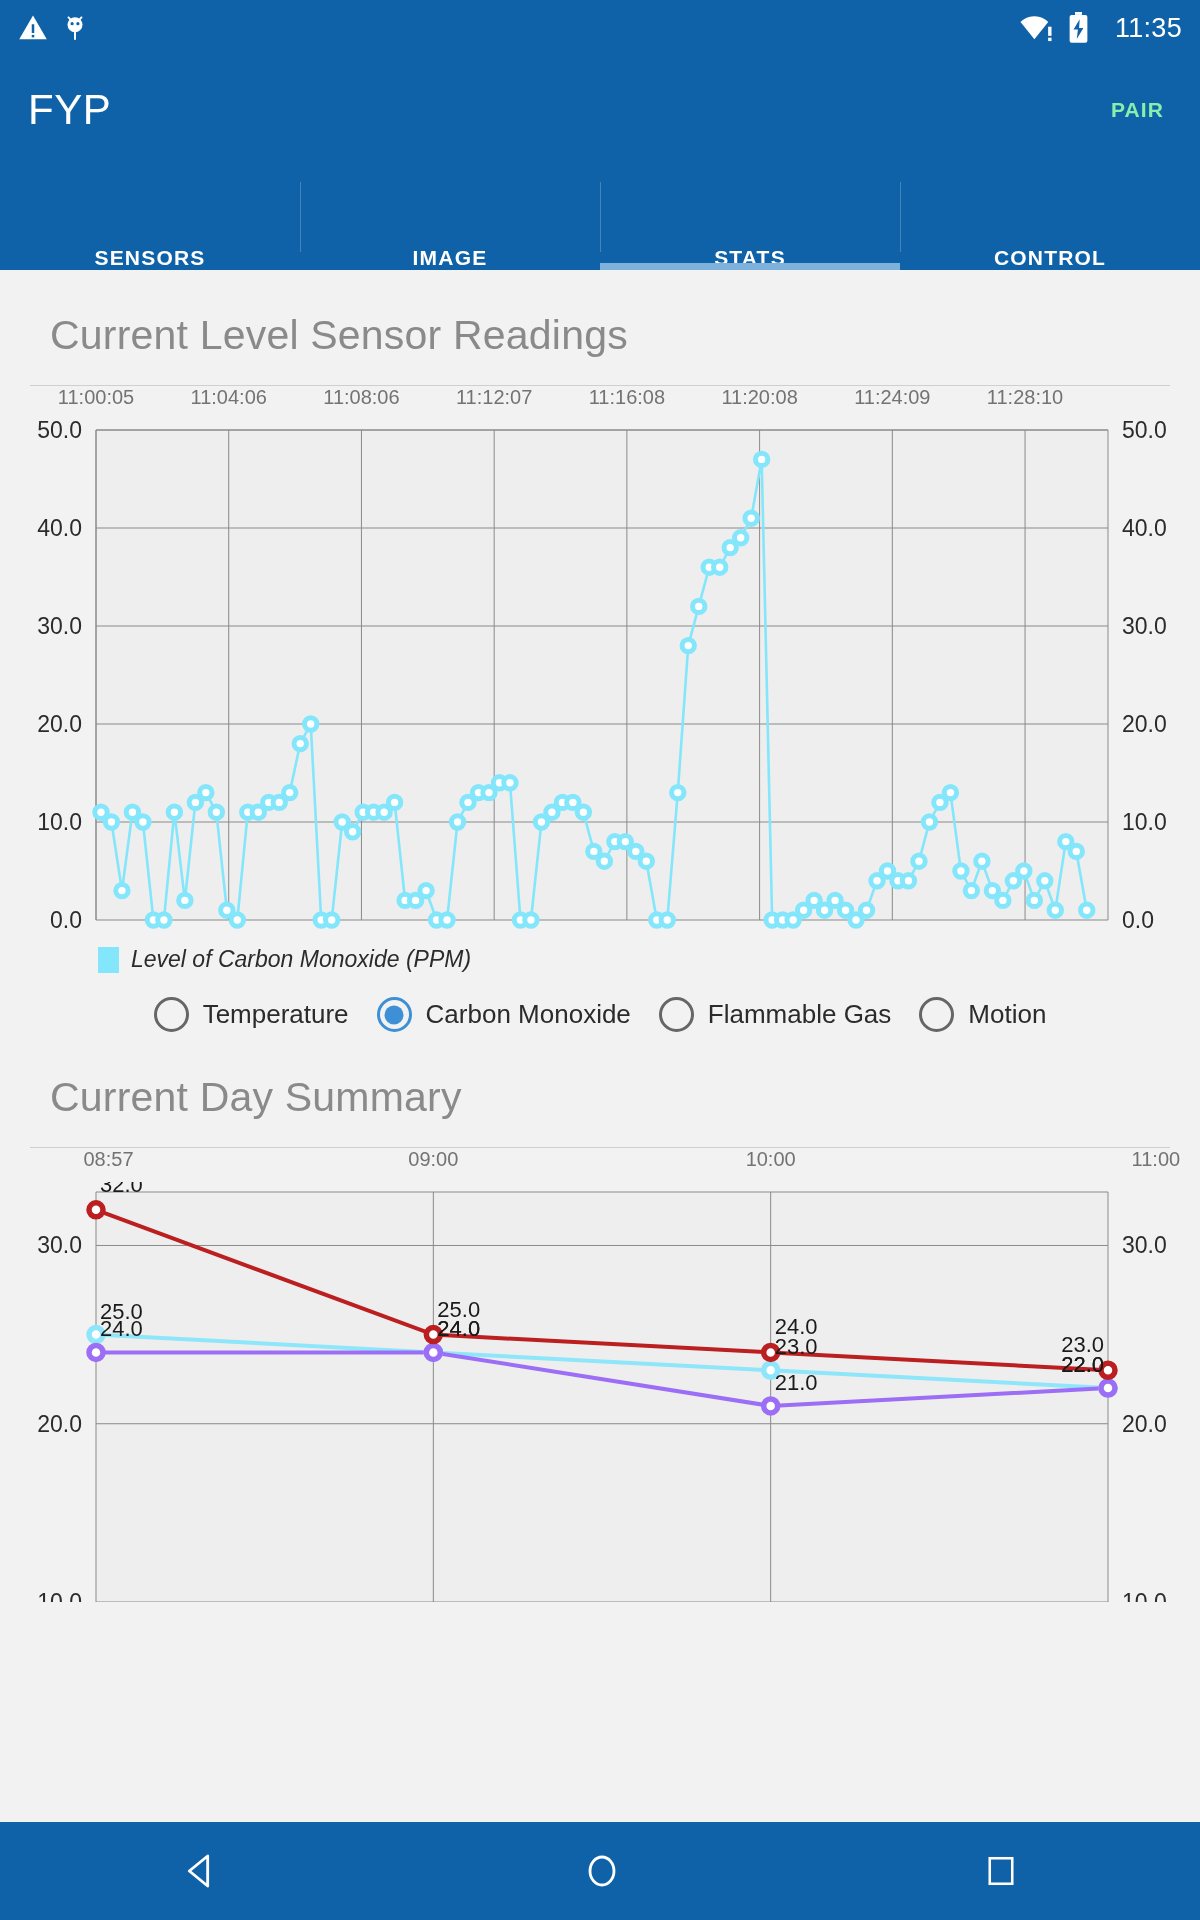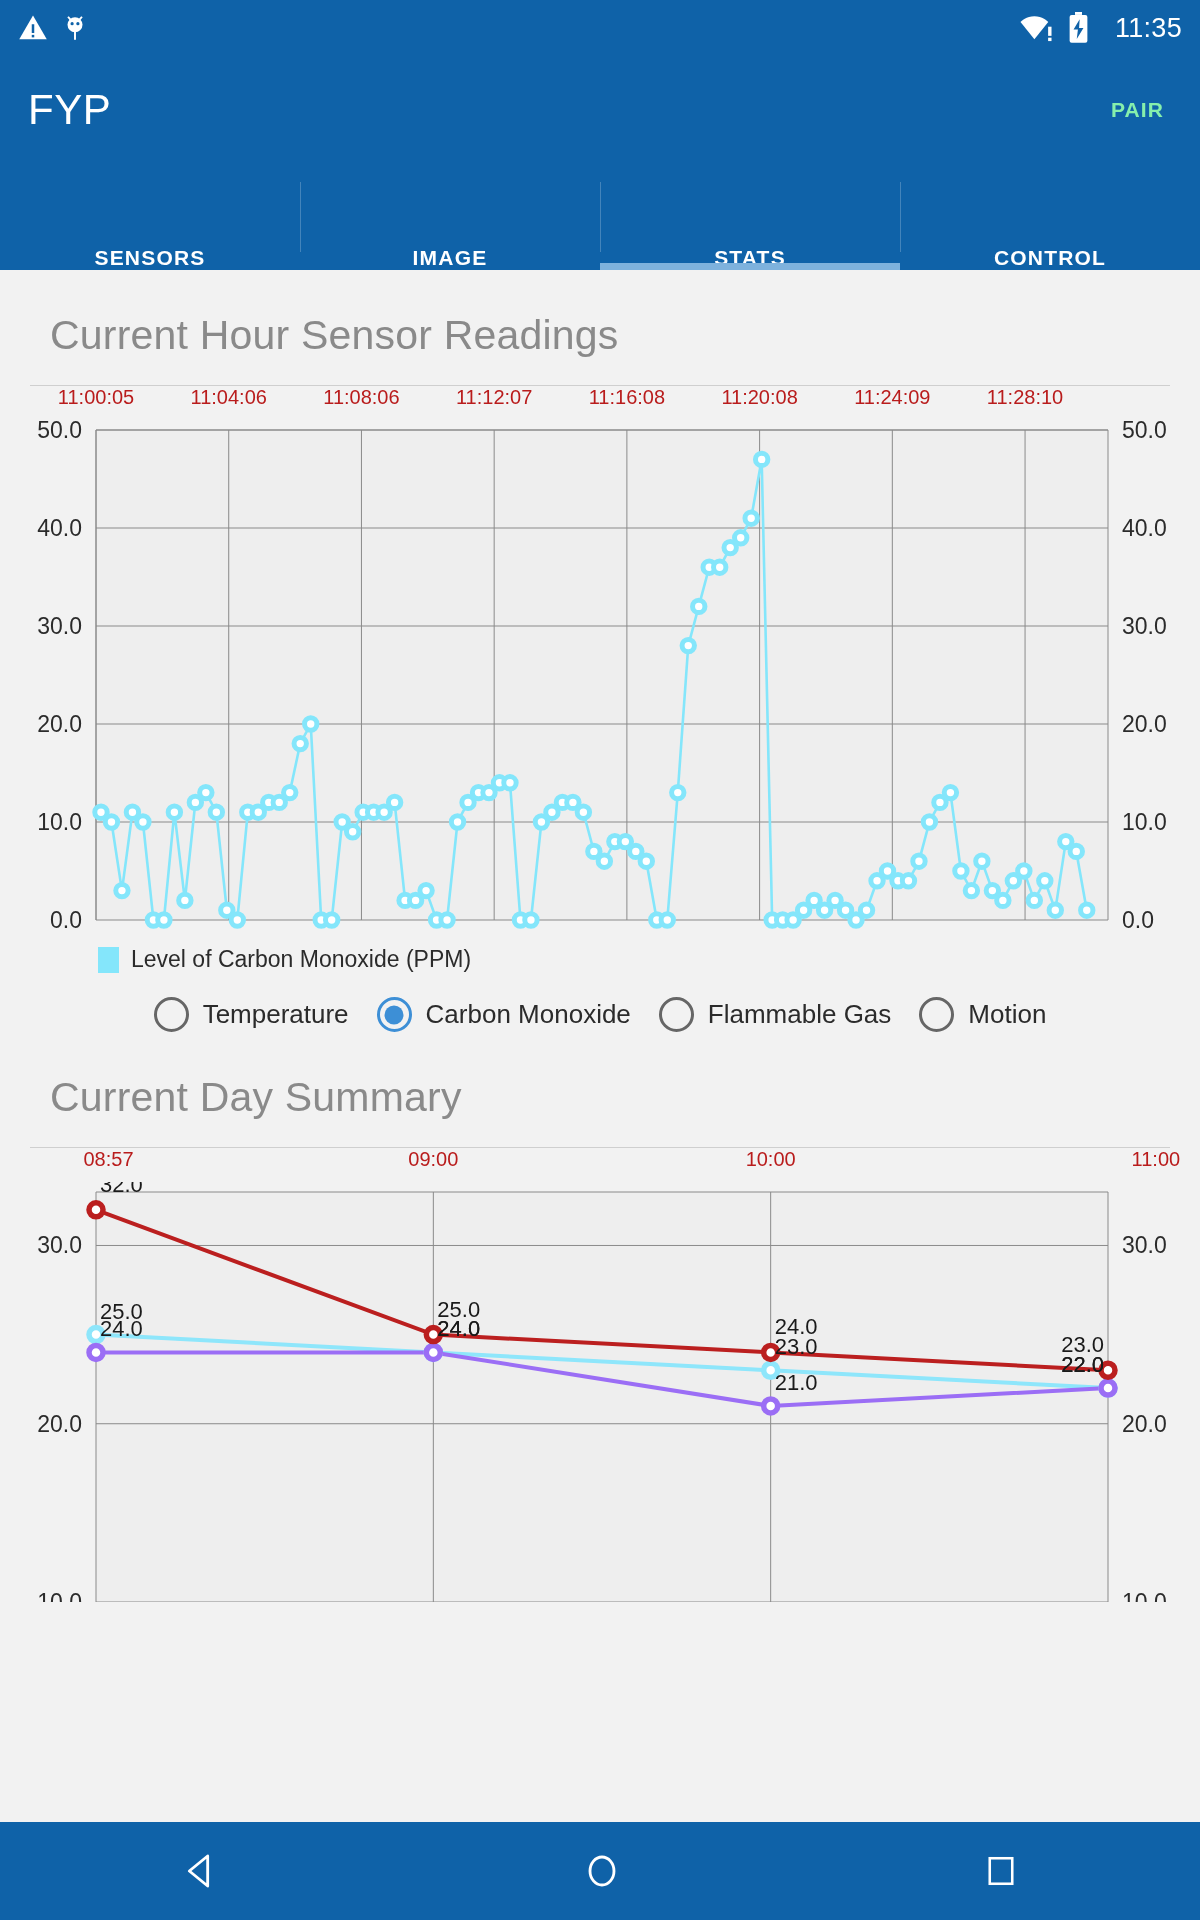--- a/index.html
+++ b/index.html
@@ -51,31 +51,31 @@
   .section-title {
     font-size: 41px; color: #8a8a8a; font-weight: 400;
     padding: 42px 0 26px 50px; letter-spacing: .2px;
   }
   .rule { height: 1px; background: #cfcfcf; margin: 0 30px; }
 
   
   .chart-wrap { position: relative; }
   .xaxis-labels { position: relative; height: 34px; }
   .xaxis-labels span {
-    position: absolute; top: 0; font-size: 20px; color: #b91c1c;
+    position: absolute; top: 0; font-size: 20px; color: #737373;
     white-space: nowrap; transform: translateX(-50%); text-align: center;
   }
   .plot-holder { position: relative; }
 
   svg.plot { display: block; }
 
   
   .legend { display: flex; align-items: center; gap: 12px; padding: 14px 0 0 98px; }
   .legend-swatch { width: 21px; height: 26px; background: #84e6fb; display: block; }
-  .legend-text { font-size: 23px; color: #2b2b2b; }
+  .legend-text { font-size: 23px; color: #2b2b2b; font-style: italic; }
 
   .radios { display: flex; align-items: center; justify-content: center; gap: 0; padding: 24px 0 0 0; }
   .radio-item { display: flex; align-items: center; gap: 14px; margin-right: 28px; }
   .radio-item:last-child { margin-right: 0; }
   .radio {
     width: 35px; height: 35px; border-radius: 50%;
     border: 3px solid #666; background: transparent; position: relative; flex: none;
   }
   .radio.checked { border-color: #3d8fd6; }
   .radio.checked::after {
@@ -141,21 +141,21 @@
     <div class="tab active">
         <span>STATS</span>
       </div>
     <div class="tab">
         <span>CONTROL</span>
       </div>
   </div>
 
   <div class="content">
 
-    <div class="section-title">Current Hour Sensor Readings</div>
+    <div class="section-title">Current Level Sensor Readings</div>
     <div class="rule"></div>
 
     <div class="chart-wrap">
       <div class="xaxis-labels" id="hour-xlabels">
           <span style="left: 96px;">11:00:05</span>
           <span style="left: 228.721px;">11:04:06</span>
           <span style="left: 361.443px;">11:08:06</span>
           <span style="left: 494.164px;">11:12:07</span>
           <span style="left: 626.885px;">11:16:08</span>
           <span style="left: 759.607px;">11:20:08</span>

